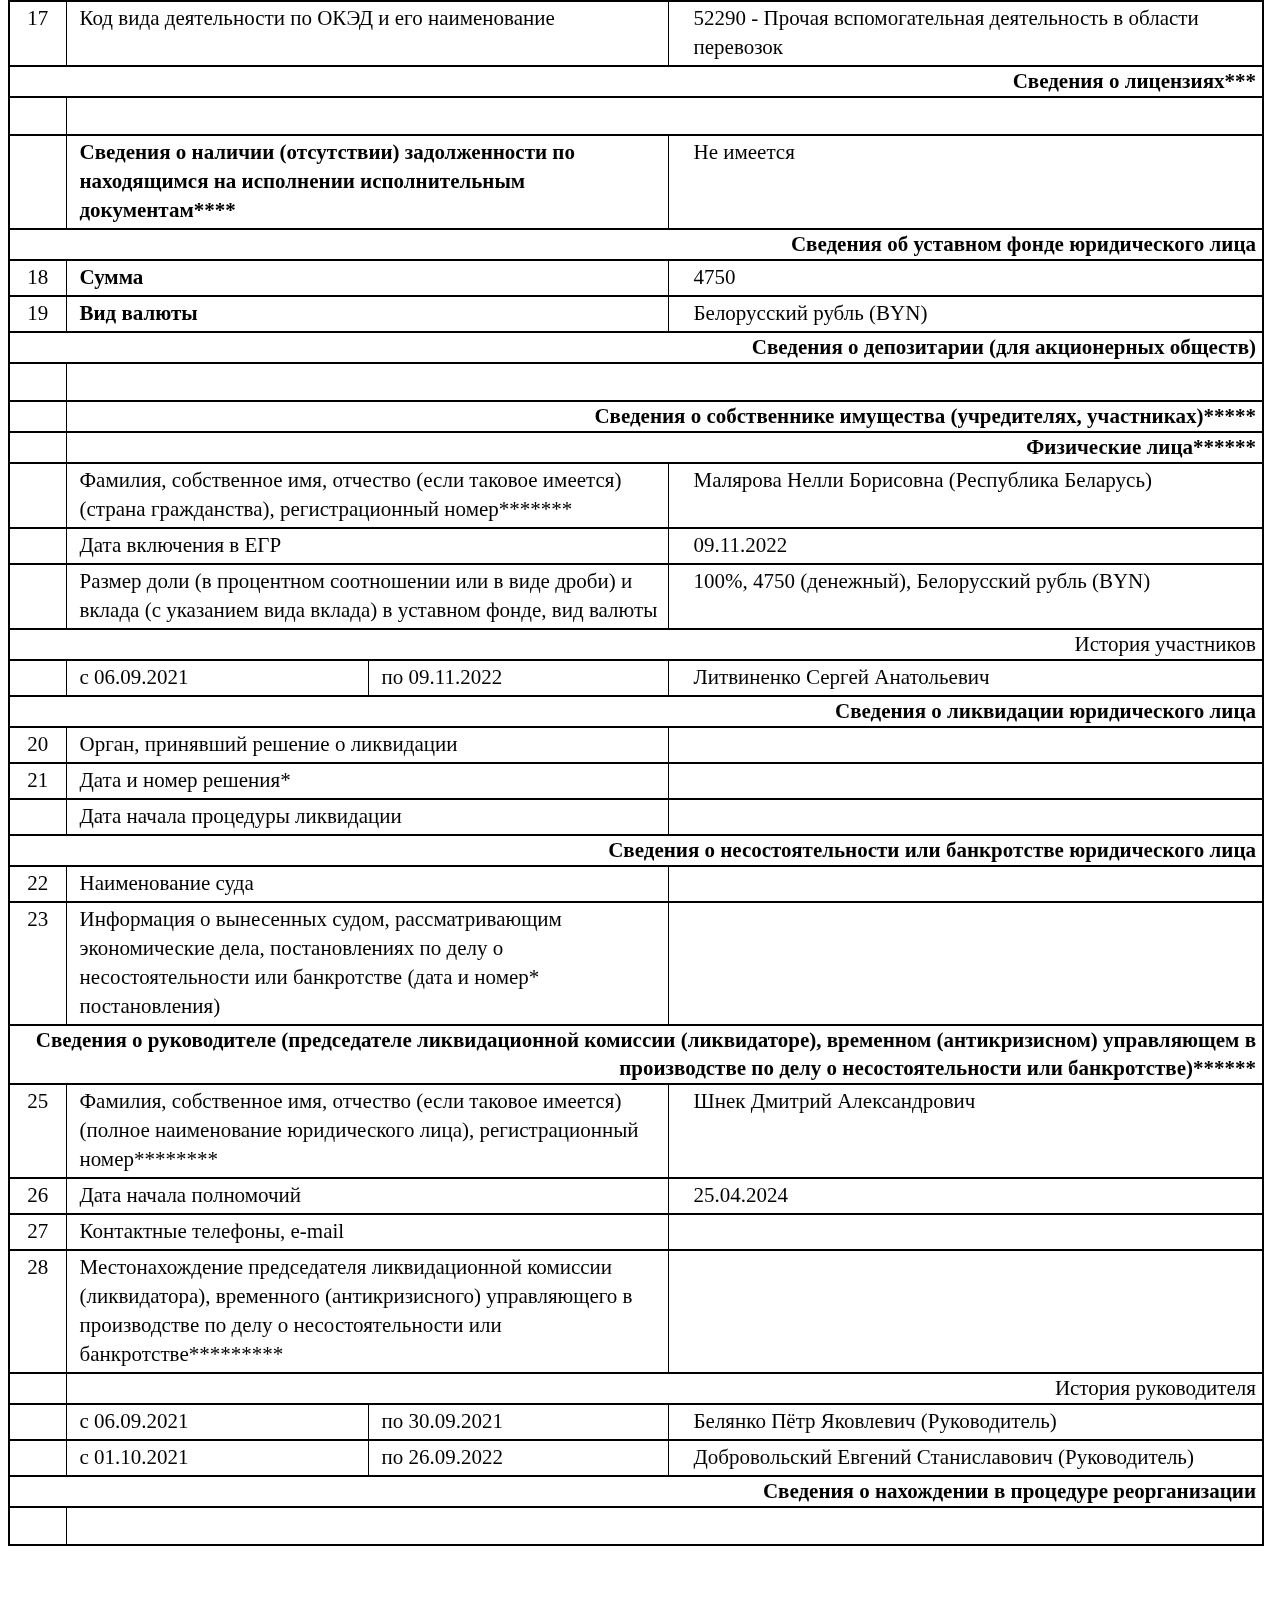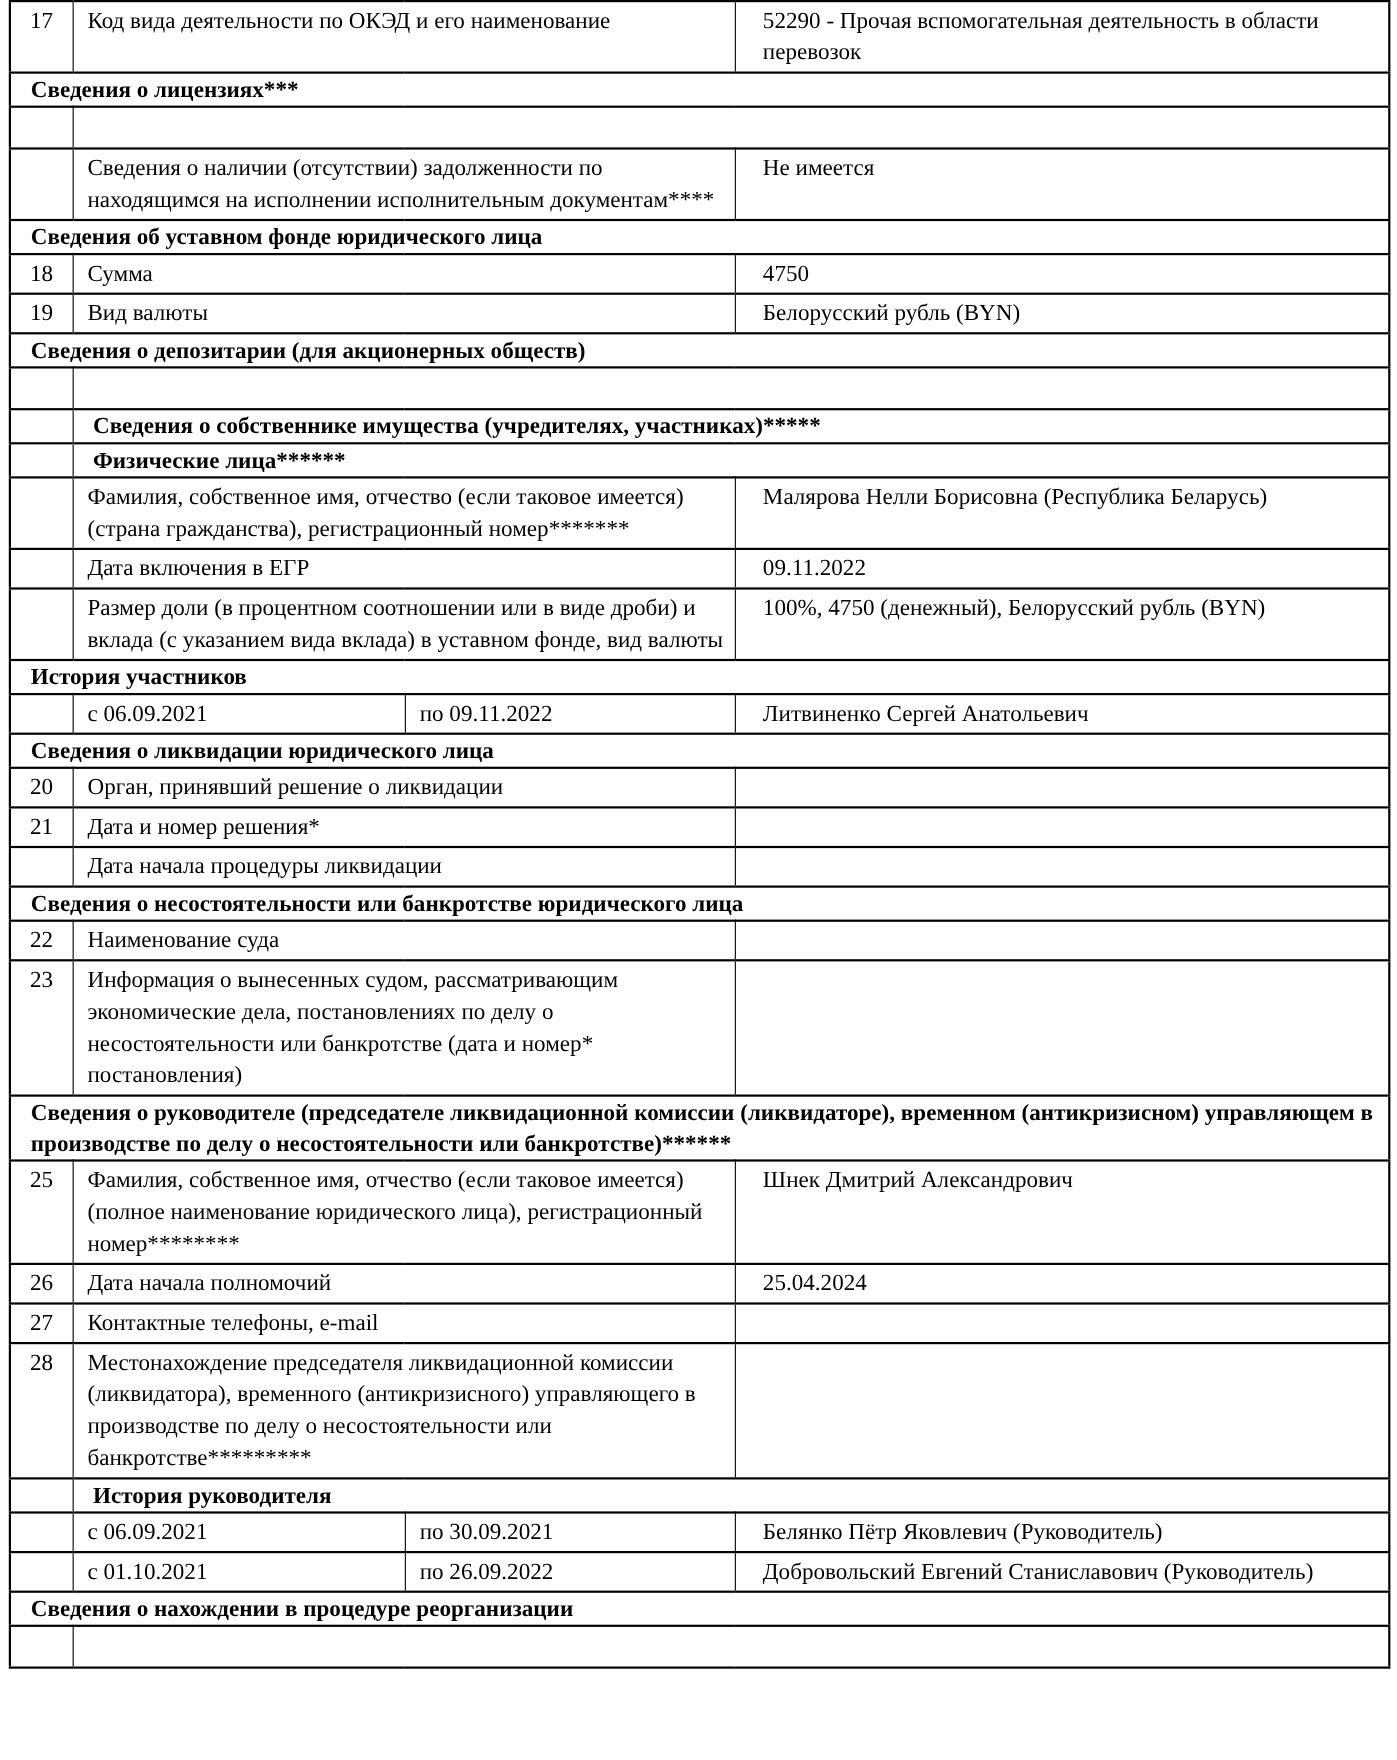--- a/index.html
+++ b/index.html
@@ -40,30 +40,30 @@
     text-align: center;
     padding: 2px 2px 3px 2px;
   }
   td.lbl {
     padding: 2px 8px 3px 13px;
   }
   td.val {
     padding: 2px 8px 3px 25px;
   }
   td.sec {
-    text-align: left;
+    text-align: right;
     font-weight: bold;
     padding: 0 6px 1px 18px;
     line-height: 28px;
   }
   td.sec.plain {
+    font-weight: normal;
+  }
+  .bold {
     font-weight: bold;
-  }
-  .bold {
-    font-weight: normal;
   }
   tr.empty td {
     height: 31px;
   }
 </style>
 </head>
 <body>
 
 <div class="doc-wrap">
   <table class="egr">

